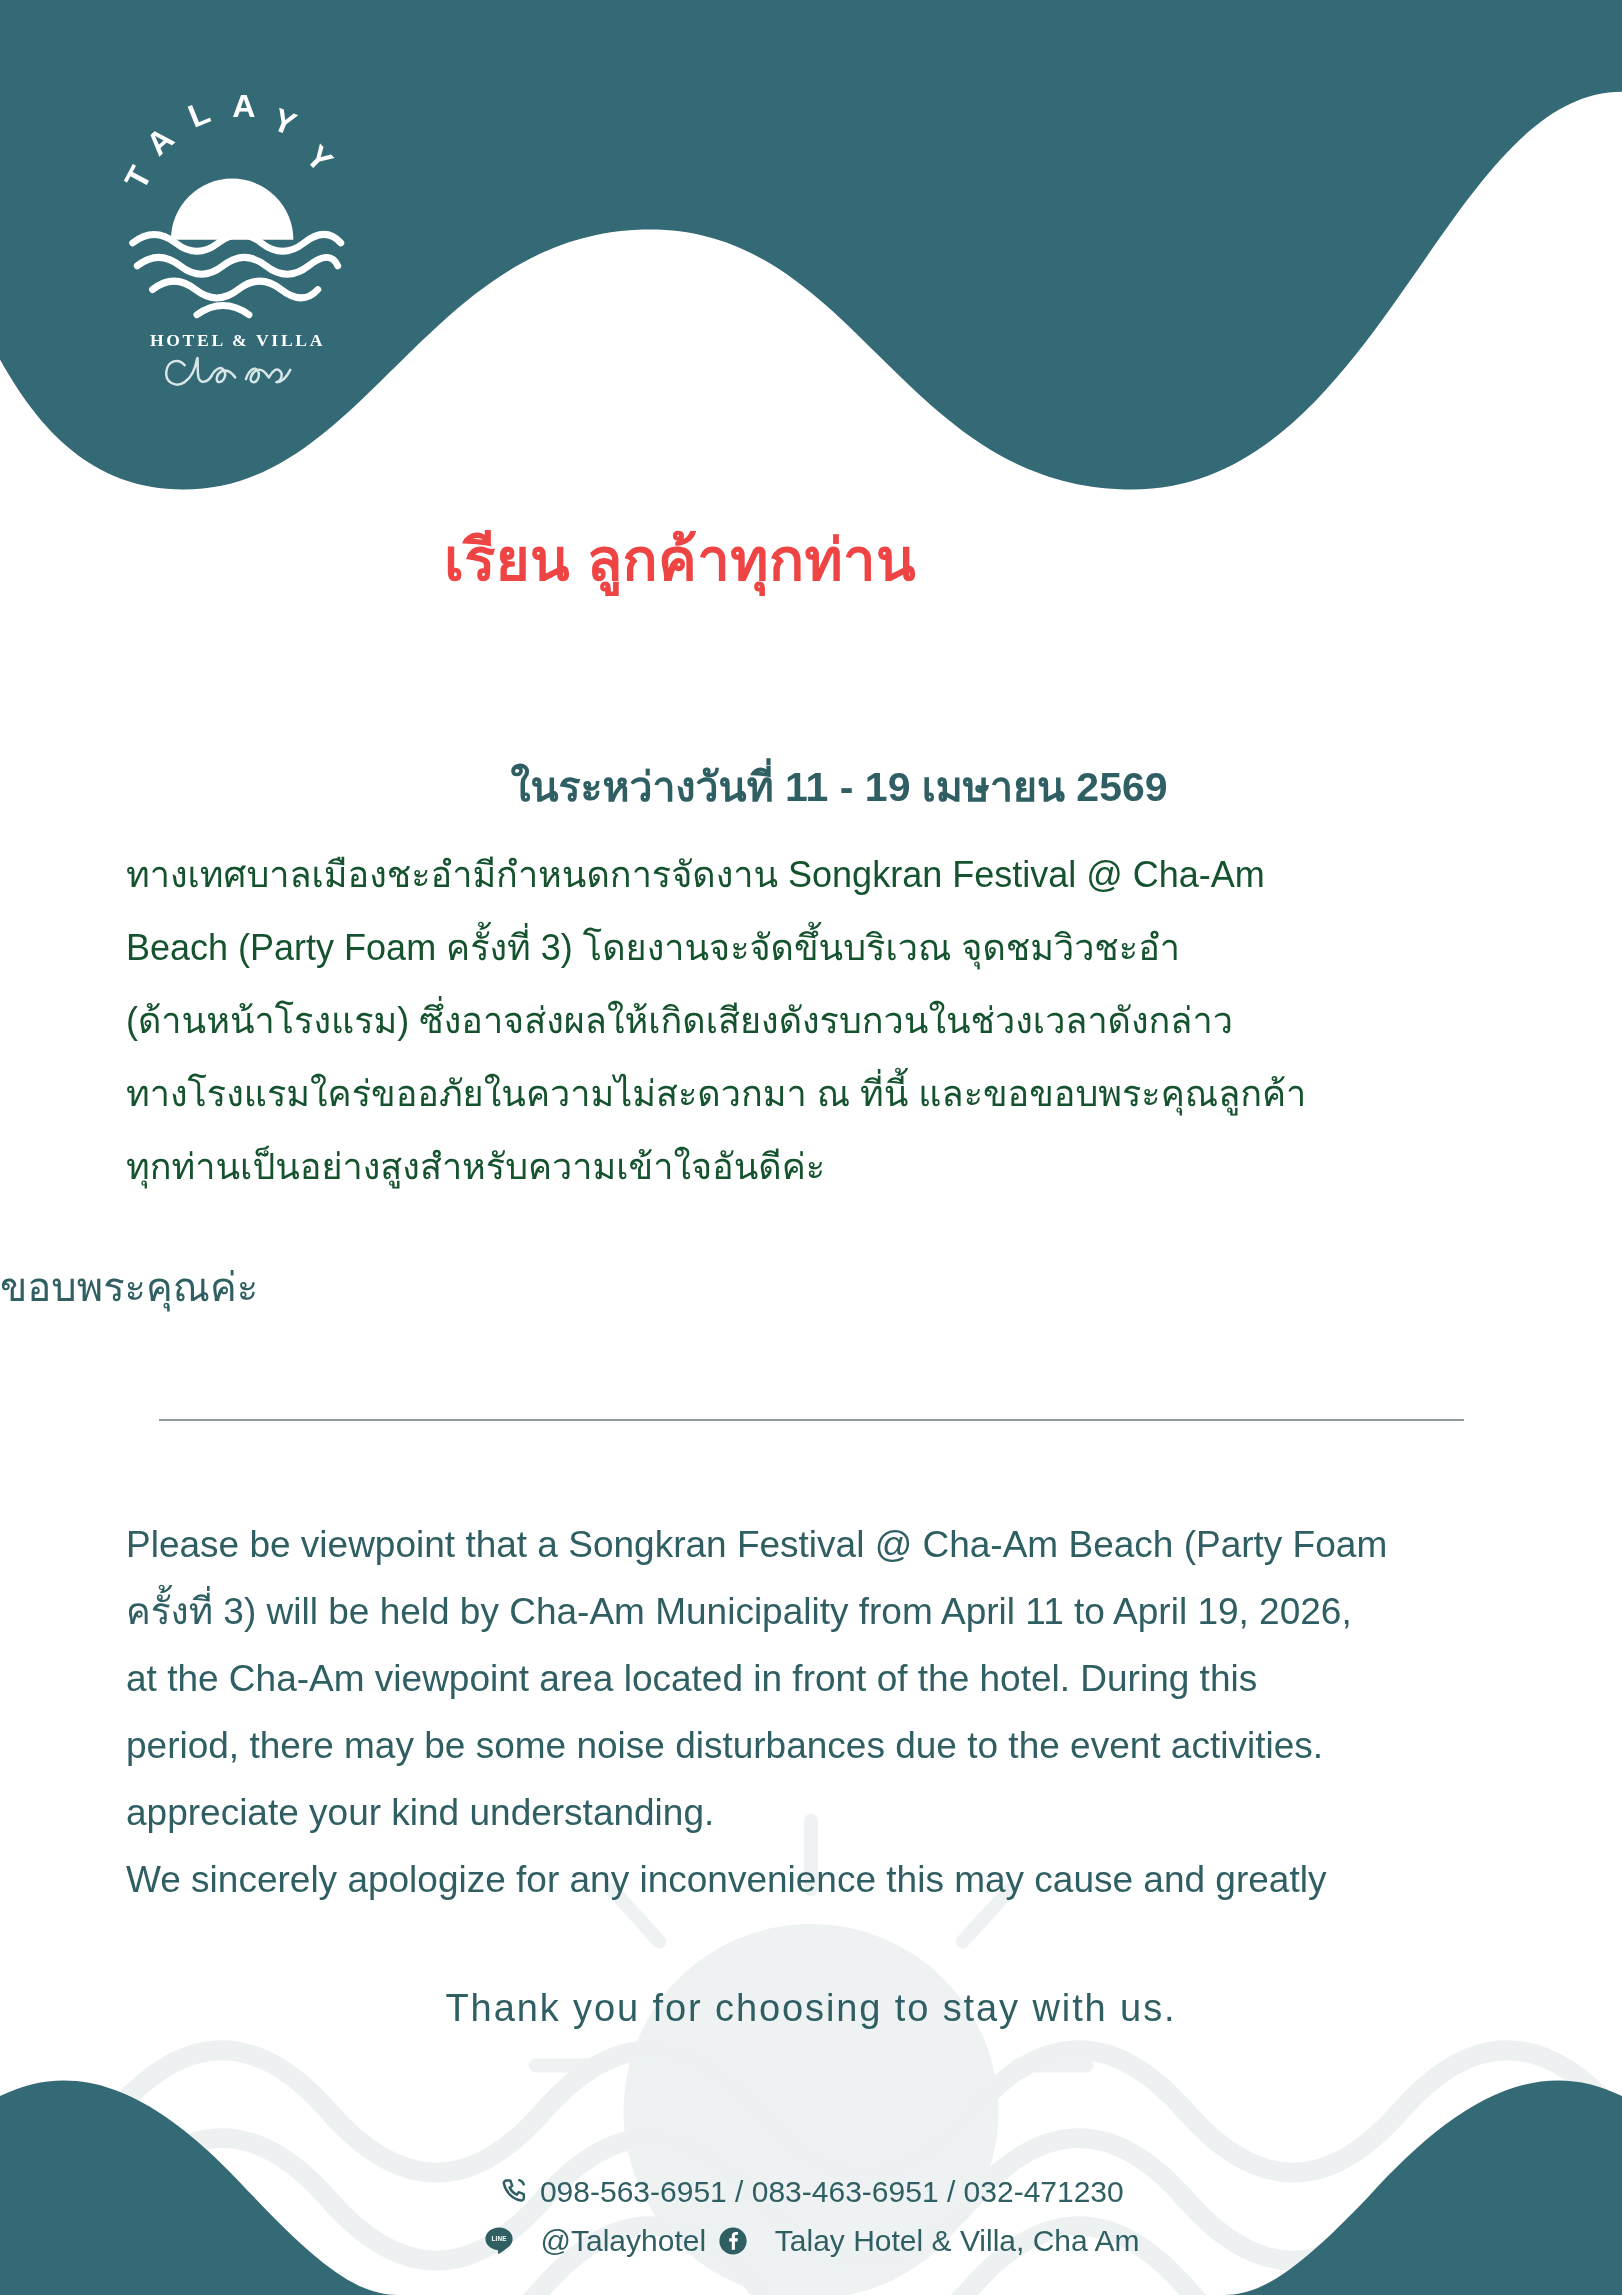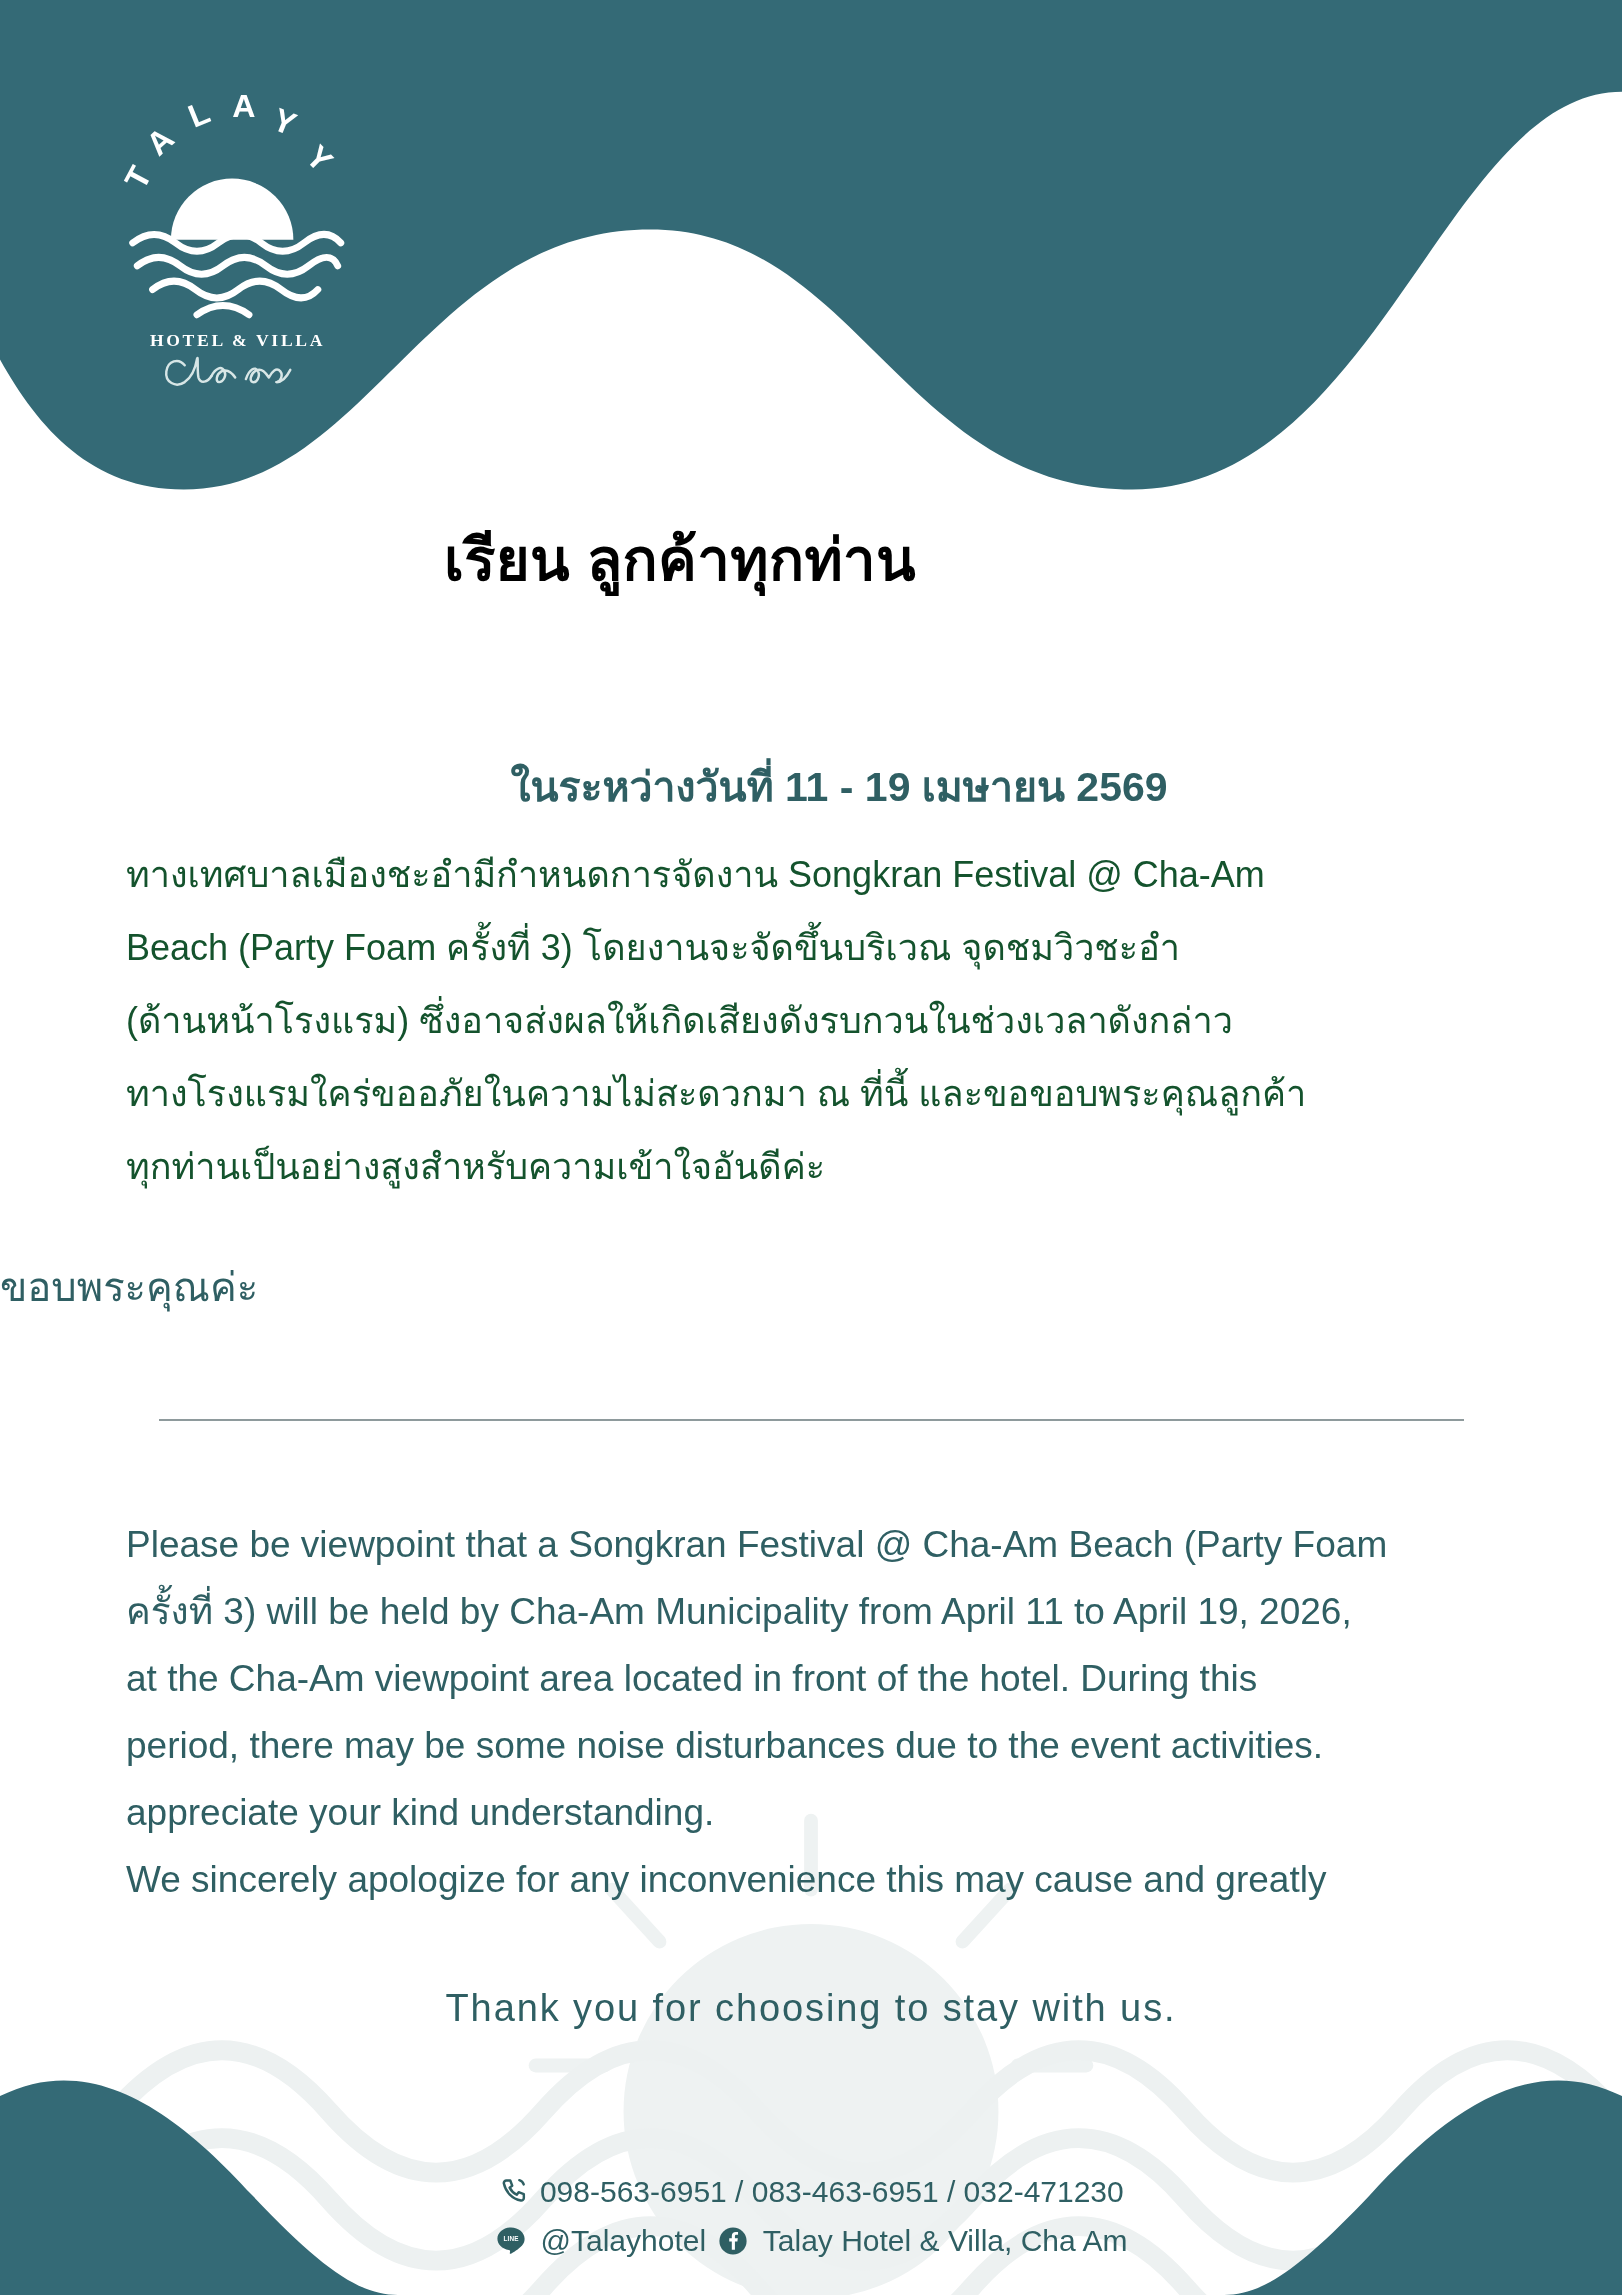--- a/index.html
+++ b/index.html
@@ -55,21 +55,21 @@
   .thai-heading {
     position: absolute;
     top: 528px;
     left: 0;
     width: 1360px;
     text-align: center;
     font-size: 58px;
     font-weight: 700;
     letter-spacing: 0.4px;
     line-height: 1.1;
-    color: #000000;
+    color: #ef4444;
   }
 
   .thai-date {
     position: absolute;
     top: 754px;
     left: 0;
     width: 1622px;
     text-align: center;
     font-size: 41px;
     font-weight: 700;
@@ -150,21 +150,21 @@
     justify-content: center;
     gap: 10.7px;
     font-size: 30px;
     font-weight: 500;
     line-height: 49px;
     white-space: nowrap;
   }
   .footer-row .seg {
     display: inline-flex;
     align-items: center;
-    gap: 14px;
+    gap: 26px;
     text-align: right;
   }
   .f-icon { display: inline-block; flex: 0 0 auto; line-height: 0; }
 </style>
 </head>
 <body>
 
 <svg class="bg-layer" viewBox="0 0 2120 3000" preserveAspectRatio="none">
   <defs>
     <clipPath id="pageClip">

